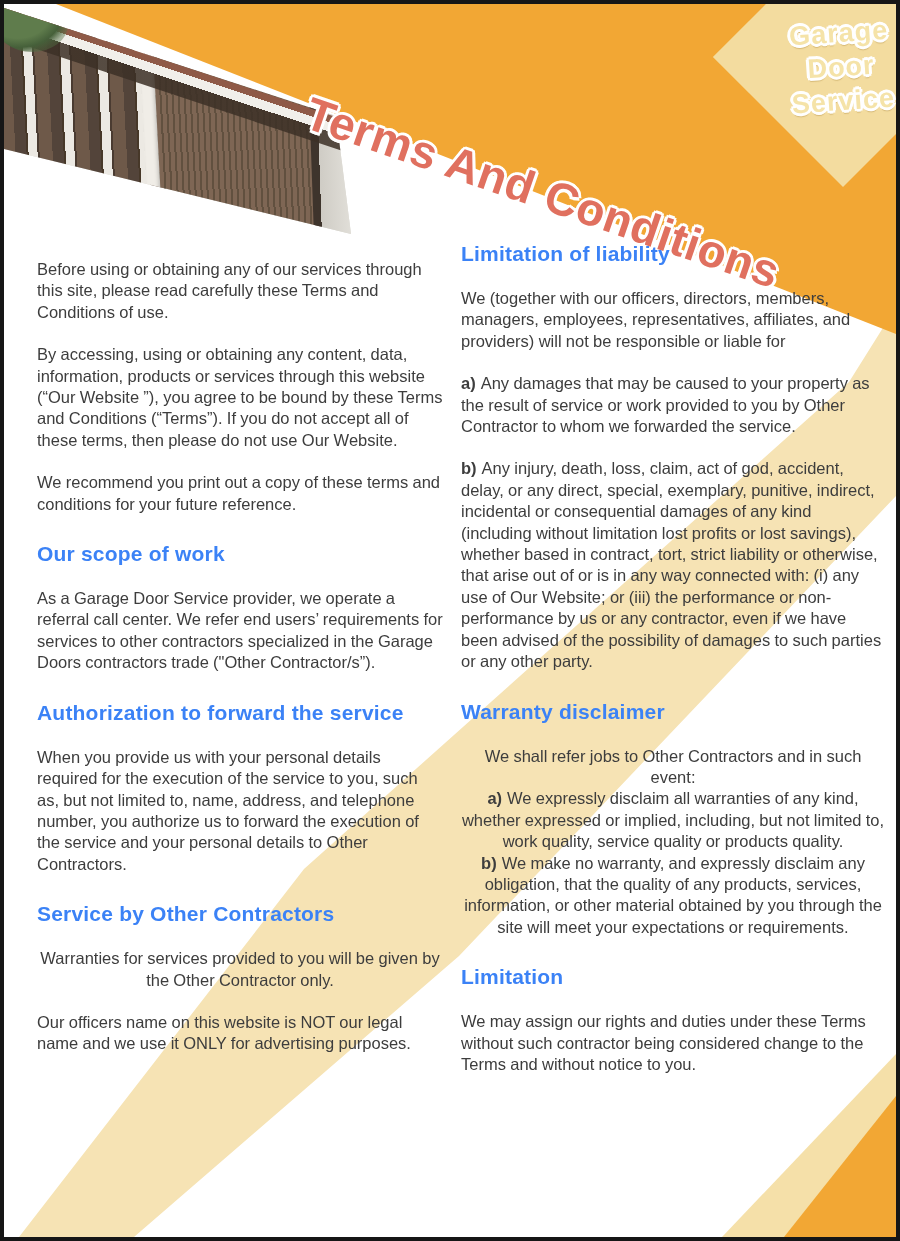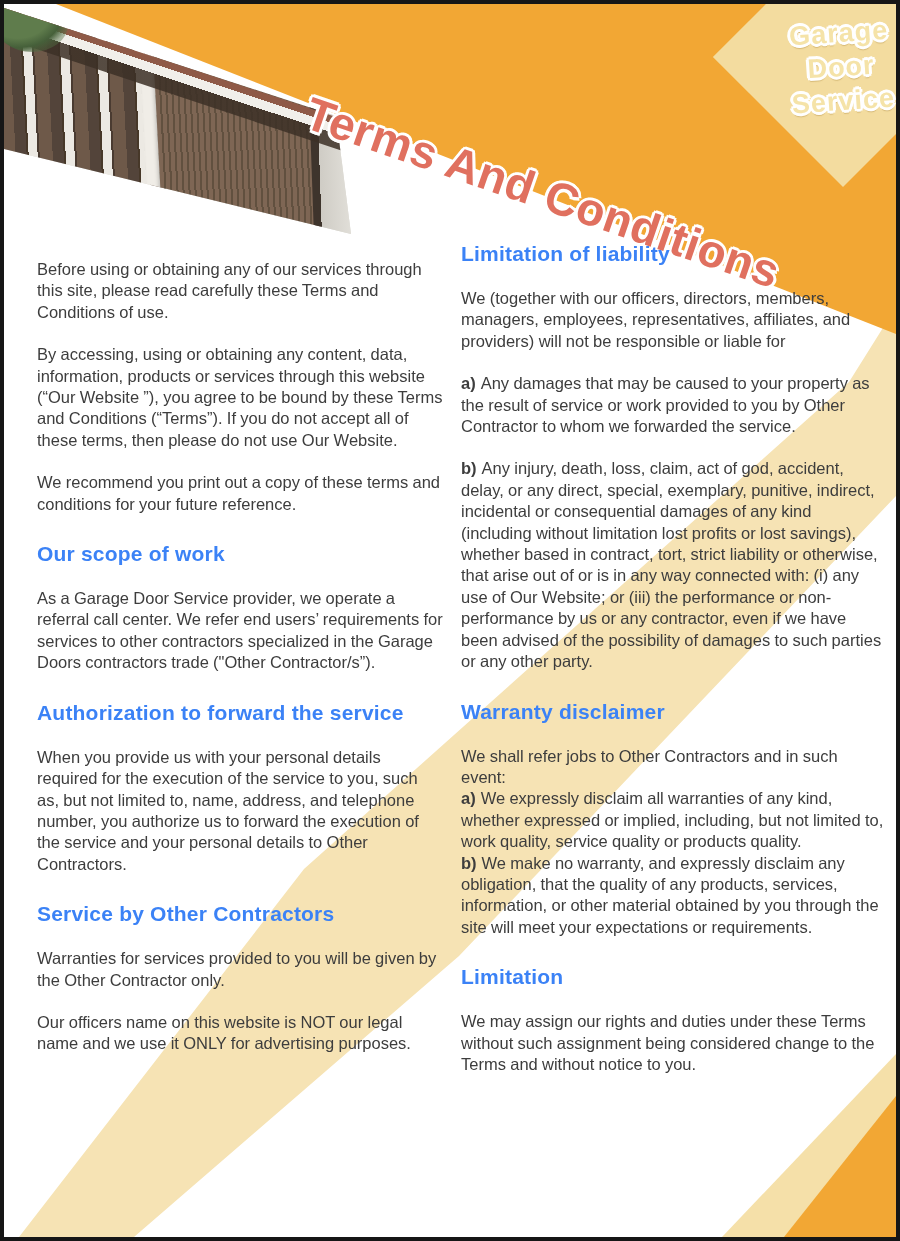--- a/index.html
+++ b/index.html
@@ -91,21 +91,21 @@
 
   
   .col { position:absolute; color:#3D3D3D; }
   .col-left  { left:33px;  top:239px; width:406px; }
   .col-right { left:457px; top:238px; width:424px; }
   p.body, .seg {
     font-size:16.5px; line-height:21.4px; color:#3D3D3D;
     hyphens:auto; -webkit-hyphens:auto; word-spacing:-0.3px;
   }
   p.body { margin:16px 0 21px 0; }
-  .seggroup { margin:0 0 21px 0; }
+  .seggroup { margin:0 0 21px 0;text-align:center; }
   .seg { margin:0; }
   h2.sec {
     font-size:21px; line-height:24px; font-weight:bold; color:#3b82f6;
     margin:27px 0 22px 0; letter-spacing:.2px;
   }
   h2.first { margin-top:0; }
   .mk { font-weight:bold; margin-right:5px; }
 </style>
 </head>
 <body>
@@ -161,16 +161,16 @@
     <p class="body"><b class="mk">b)</b><span>Any injury, death, loss, claim, act of god, accident, delay, or any direct, special, exemplary, punitive, indirect, incidental or consequential damages of any kind (including without limitation lost profits or lost savings), whether based in contract, tort, strict liability or otherwise, that arise out of or is in any way connected with: (i) any use of Our Website; or (iii) the performance or non-performance by us or any contractor, even if we have been advised of the possibility of damages to such parties or any other party.</span></p>
 
     <h2 class="sec">Warranty disclaimer</h2>
     <div class="seggroup">
       <div class="seg">We shall refer jobs to Other Contractors and in such event:</div>
       <div class="seg"><b class="mk">a)</b><span>We expressly disclaim all warranties of any kind, whether expressed or implied, including, but not limited to, work quality, service quality or products quality.</span></div>
       <div class="seg"><b class="mk">b)</b><span>We make no warranty, and expressly disclaim any obligation, that the quality of any products, services, information, or other material obtained by you through the site will meet your expectations or requirements.</span></div>
     </div>
 
     <h2 class="sec">Limitation</h2>
-    <p class="body">We may assign our rights and duties under these Terms without such assignment being considered change to the Terms and without notice to you.</p>
+    <p class="body">We may assign our rights and duties under these Terms without such contractor being considered change to the Terms and without notice to you.</p>
   </div>
 
 </div>
 
 </body></html>

